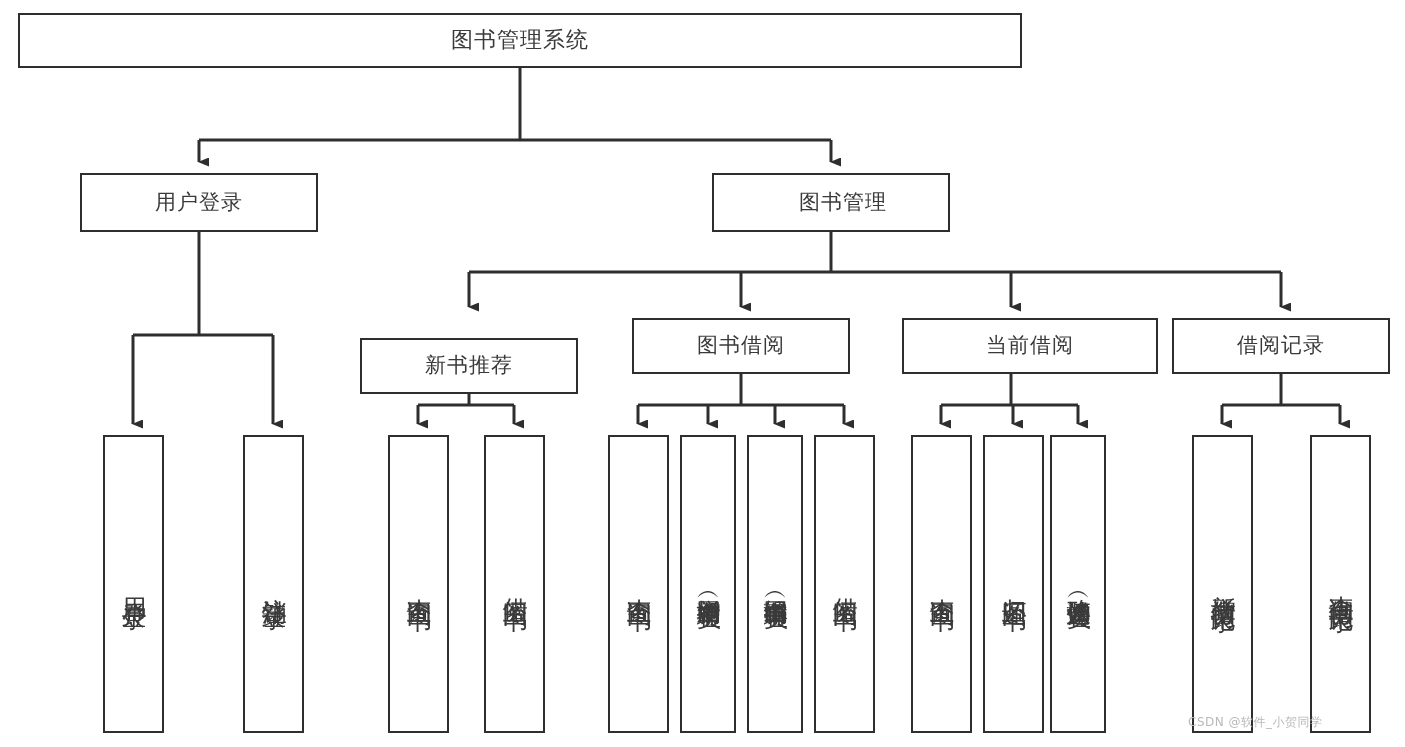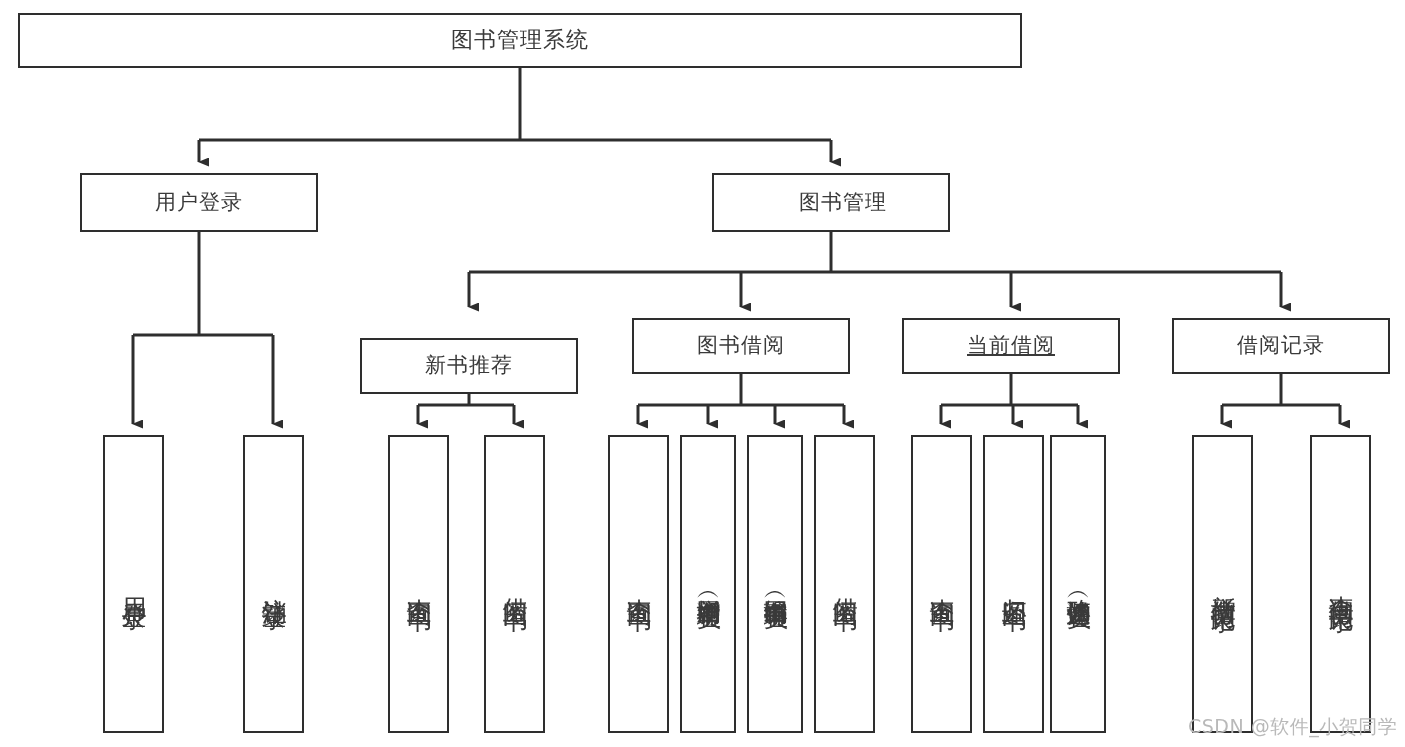--- a/index.html
+++ b/index.html
@@ -65,21 +65,21 @@
     letter-spacing: 3px;
     white-space: nowrap;
   }
   .node.vert.tight .label {
     font-size: 24px;
     letter-spacing: 1px;
   }
   .watermark {
     position: absolute;
     color: #b9b9b9;
-    font-size: 19px;
+    font-size: 12px;
     white-space: nowrap;
     letter-spacing: 0.5px;
     pointer-events: none;
   }
 </style>
 </head>
 <body>
 
 <div id="diagram-root">
 
@@ -143,21 +143,21 @@
   <div class="node horiz" style="left:712px; top:173px; width:238px; height:59px;padding-left:24px;">
     <span class="label">图书管理</span>
   </div>
 
   <div class="node horiz" style="left:360px; top:318px; width:218px; height:56px;margin-top:20px;">
     <span class="label">新书推荐</span>
   </div>
   <div class="node horiz" style="left:632px; top:318px; width:218px; height:56px;">
     <span class="label">图书借阅</span>
   </div>
-  <div class="node horiz" style="left:902px; top:318px; width:218px; height:56px;text-decoration:underline;">
+  <div class="node horiz" style="left:902px; top:318px; width:256px; height:56px;">
     <span class="label">当前借阅</span>
   </div>
   <div class="node horiz" style="left:1172px; top:318px; width:218px; height:56px;">
     <span class="label">借阅记录</span>
   </div>
 
   <div class="node vert" style="left:103px; top:435px; width:61px; height:298px;">
     <span class="label">用户登录</span>
   </div>
   <div class="node vert" style="left:243px; top:435px; width:61px; height:298px;">

